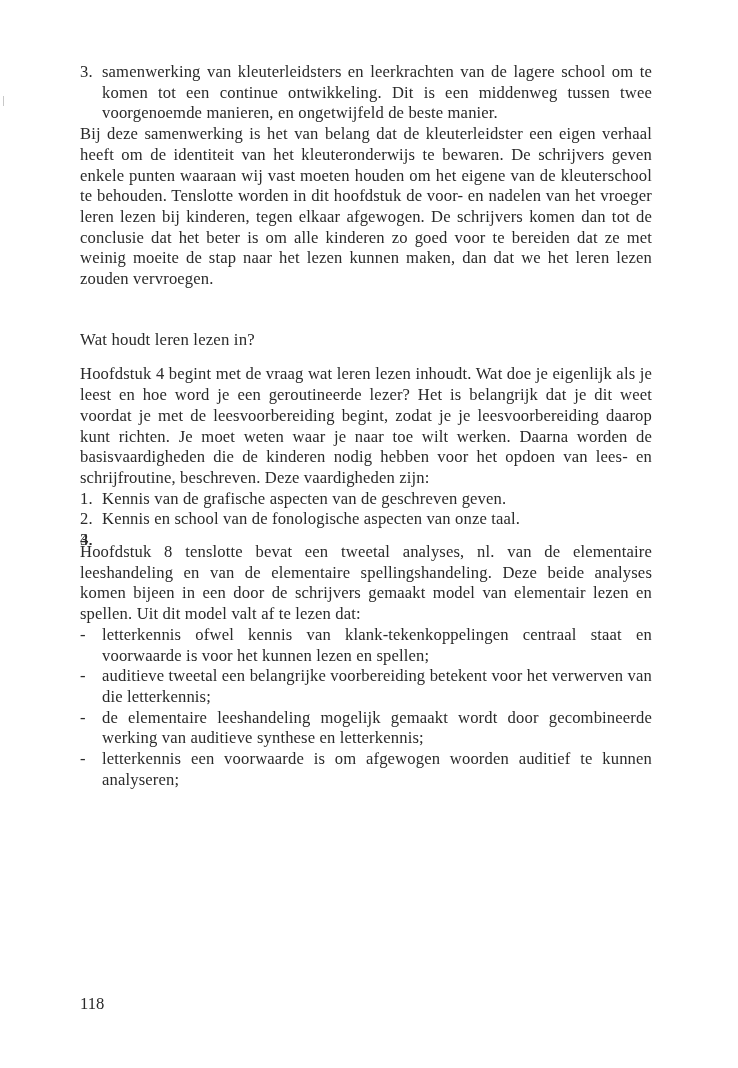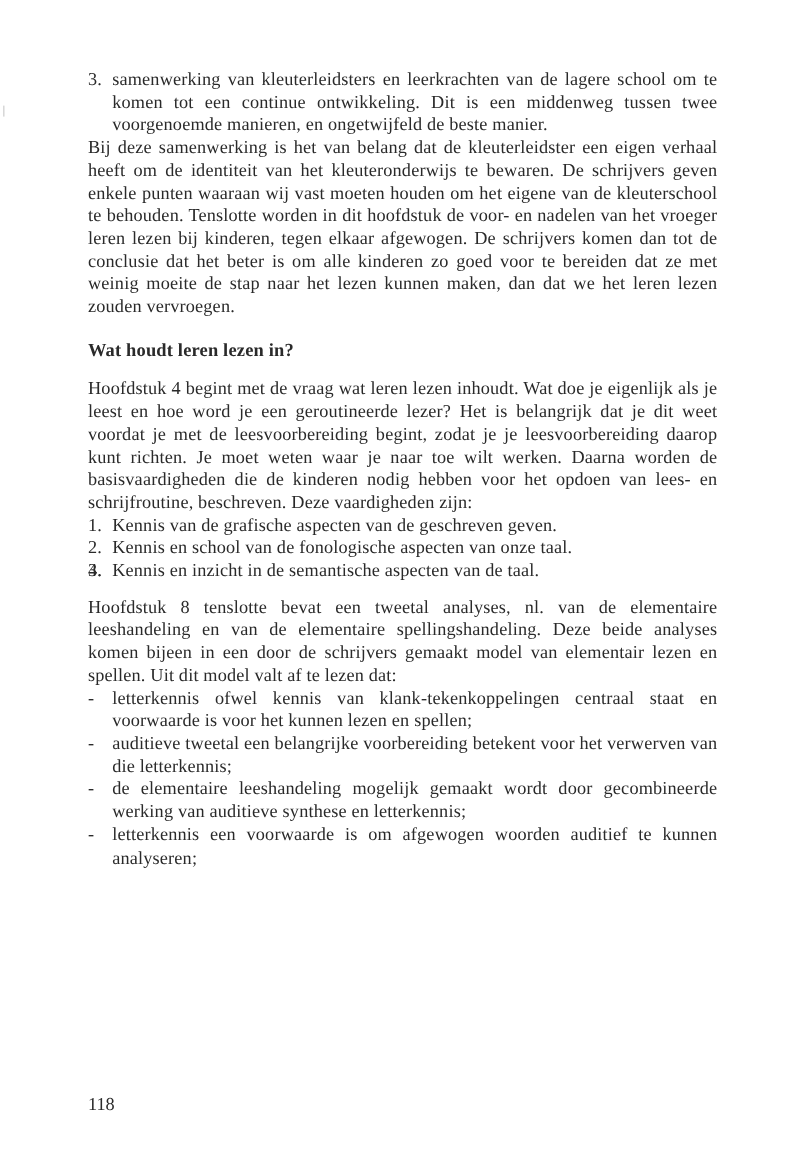--- a/index.html
+++ b/index.html
@@ -39,22 +39,22 @@
     }
     .numbered .num {
       position: absolute;
       left: 0;
       top: 0;
     }
     p {
       margin: 0;
     }
     .heading {
-      font-weight: bold;
-      margin-top: 19px;
+      font-weight: normal;
+      margin-top: 40px;
       margin-bottom: 14px;
       font-size: 16.8px;
     }
     .list-item {
       position: relative;
       padding-left: 22px;
     }
     .list-item .marker {
       position: absolute;
       left: 0;
@@ -105,21 +105,20 @@
     </div>
     <div class="list-item">
       <span class="marker">2.</span>
       <span>Kennis en school van de fonologische aspecten van onze taal.</span>
     </div>
     <div class="list-item">
       <span class="marker">3.</span>
     </div>
     <div class="list-item">
       <span class="marker">4.</span>
-      <span>Kennis en inzicht in de semantische aspecten van de taal.</span>
     </div>
   </div>
 
   <p class="para-gap">Hoofdstuk 8 tenslotte bevat een tweetal analyses, nl. van de elementaire leeshandeling en van de elementaire spellingshandeling. Deze beide analyses komen bijeen in een door de schrijvers gemaakt model van elementair lezen en spellen. Uit dit model valt af te lezen dat:</p>
 
   <div>
     <div class="dash-item">
       <span class="marker">-</span>
       <p>letterkennis ofwel kennis van klank-tekenkoppelingen centraal staat en voorwaarde is voor het kunnen lezen en spellen;</p>
     </div>

